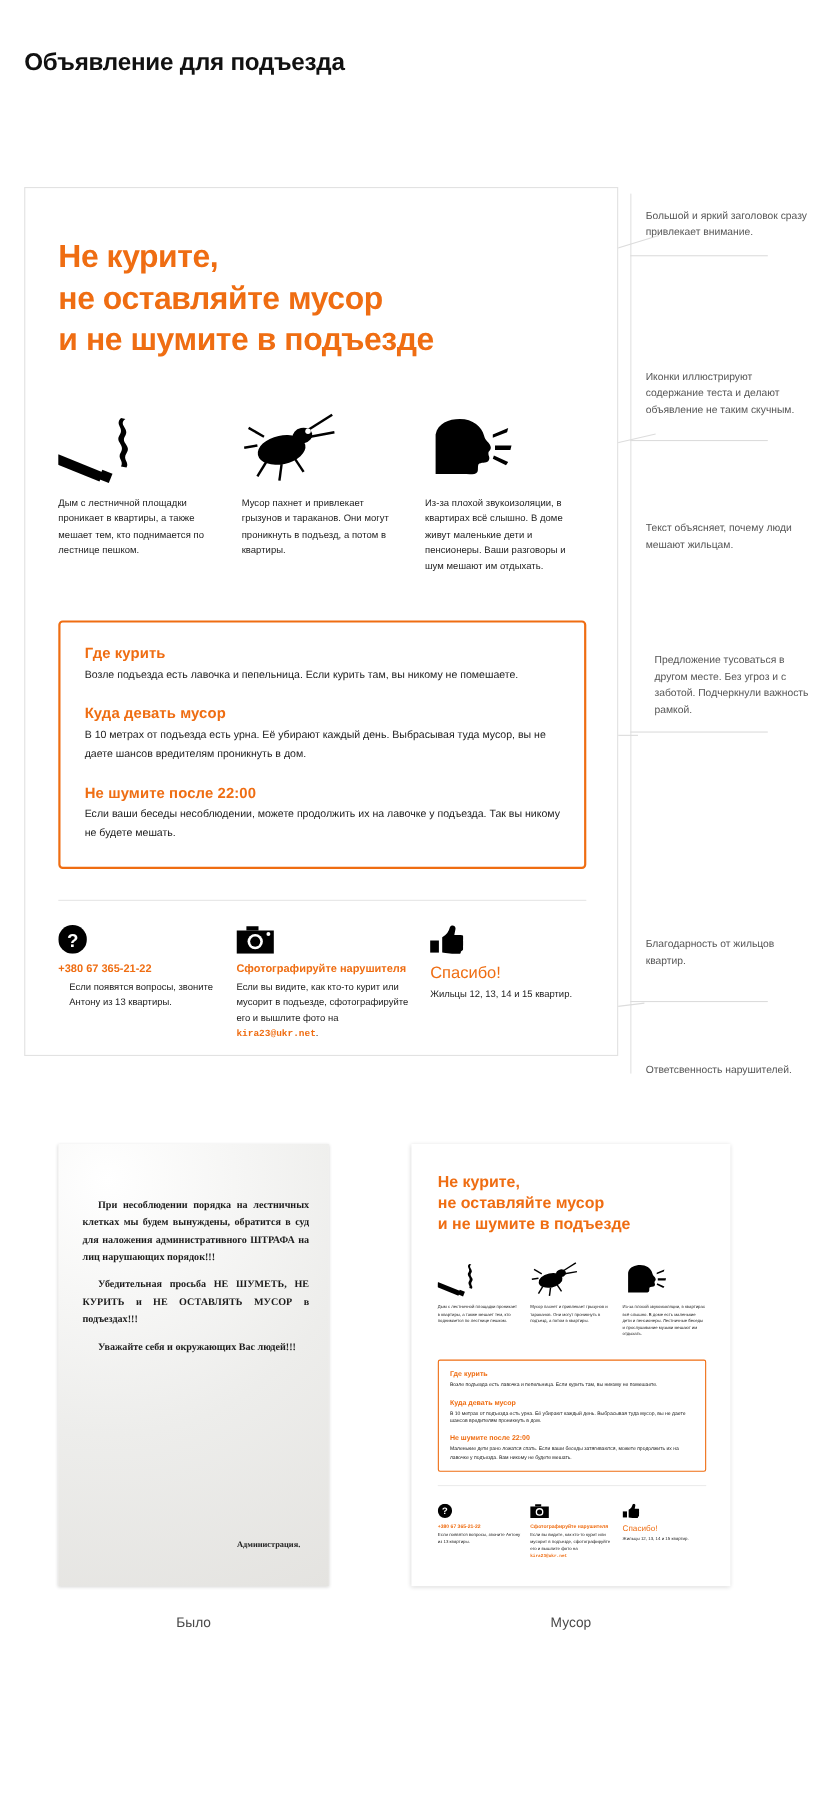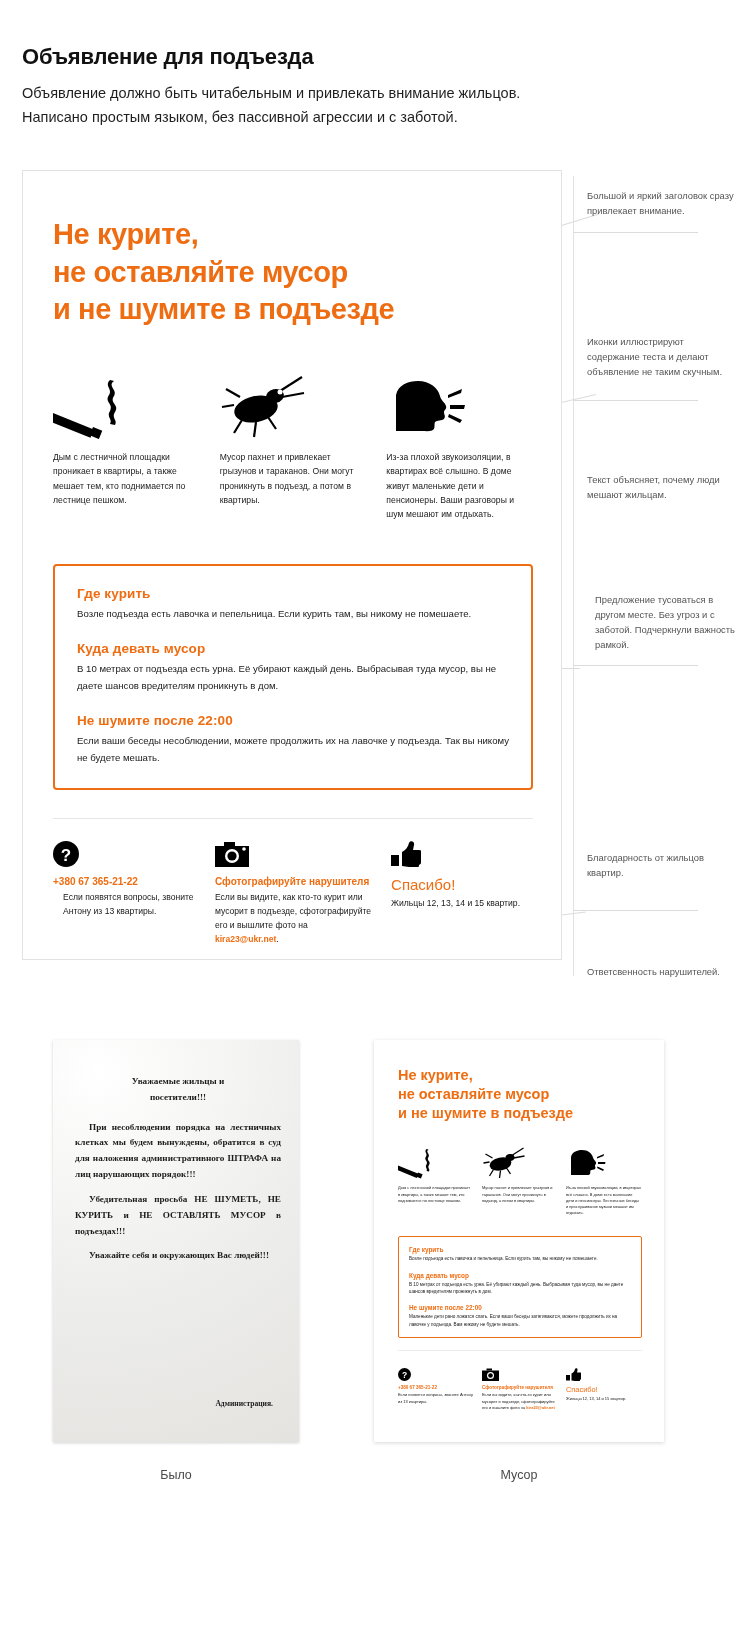--- a/index.html
+++ b/index.html
@@ -63,21 +63,21 @@
   .foot-row { display: flex; gap: 20px; margin-top: 22px; }
   .foot-col { width: 150px; }
   .foot-col.wide { width: 165px; }
   .foot-icon { height: 26px; margin-bottom: 9px; }
   .foot-title {
     color: #ef6d12; font-size: 10px; font-weight: bold; margin: 0 0 4px 0;
   }
   .foot-title.big { font-size: 15px; font-weight: normal; }
   .foot-text { font-size: 8.6px; line-height: 1.62; margin: 0; color: #1a1a1a; }
   .foot-text.indent { padding-left: 10px; }
-  .mail { color: #ef6d12; font-weight: bold; }
+  .mail { color: #ef6d12; font-weight: bold; font-family: Liberation Mono, monospace; }
 
   
   .anno { position: absolute; width: 150px; font-size: 9.4px; line-height: 1.6; color: #555; margin-top: 12px; }
   .leader { position: absolute; background: #dcdcdc; }
   .leader.h { height: 1px; }
   .diag { position: absolute; transform-origin: 0 0; height: 1px; background: #dcdcdc; }
   .anno-col-rule { position: absolute; left: 573px; top: 176px; width: 1px; height: 800px; background: #e2e2e2; }
 
   
   .ba-label {
@@ -131,21 +131,20 @@
   .mini-ft { color: #ef6d12; font-size: 4.6px; font-weight: bold; margin: 0 0 2px 0; }
   .mini-ft.big { font-size: 7.4px; font-weight: normal; }
   .mini-fp { font-size: 4px; line-height: 1.55; margin: 0; }
   .mini-divider { border-top: 1px solid #ececec; margin-top: 12px; }
 </style>
 </head>
 <body>
 
 <div class="intro">
   <h1 class="intro-title">Объявление для подъезда</h1>
-  <p class="intro-text">Объявление должно быть читабельным и привлекать внимание жильцов. Написано простым языком, без пассивной агрессии и с заботой.</p>
 </div>
 
 <div class="anno-col-rule"></div>
 <div class="leader h" style="left:573px; top:232px; width:125px;"></div>
 <div class="leader h" style="left:573px; top:400px; width:125px;"></div>
 <div class="leader h" style="left:573px; top:665px; width:125px;"></div>
 <div class="leader h" style="left:573px; top:910px; width:125px;"></div>
 <div class="diag" style="left:398px; top:275px; width:210px; transform:rotate(-17deg);"></div>
 <div class="diag" style="left:440px; top:430px; width:160px; transform:rotate(-13deg);"></div>
 <div class="diag" style="left:500px; top:668px; width:80px; transform:rotate(0deg);"></div>
@@ -273,24 +272,20 @@
         <p class="foot-title big">Спасибо!</p>
         <p class="foot-text">Жильцы 12, 13, 14 и 15 квартир.</p>
       </div>
     </div>
   </div>
 </div>
 
 <div class="before-card">
   <div class="before-paper"></div>
   <div class="before-body">
-    <div class="ctr">
-      <span>Уважаемые жильцы и</span><br>
-      <span>посетители!!!</span>
-    </div>
     <div style="height:14px"></div>
     <p>При несоблюдении порядка на лестничных клетках мы будем вынуждены, обратится в суд для наложения административного ШТРАФА на лиц нарушающих порядок!!!</p>
     <p>Убедительная просьба НЕ ШУМЕТЬ, НЕ КУРИТЬ и НЕ ОСТАВЛЯТЬ МУСОР в подъездах!!!</p>
     <p>Уважайте себя и окружающих Вас людей!!!</p>
   </div>
   <div class="before-sign">Администрация.</div>
 </div>
 <div class="ba-label" style="left:96px; top:1468px;">Было</div>
 
 <div class="after-card">

